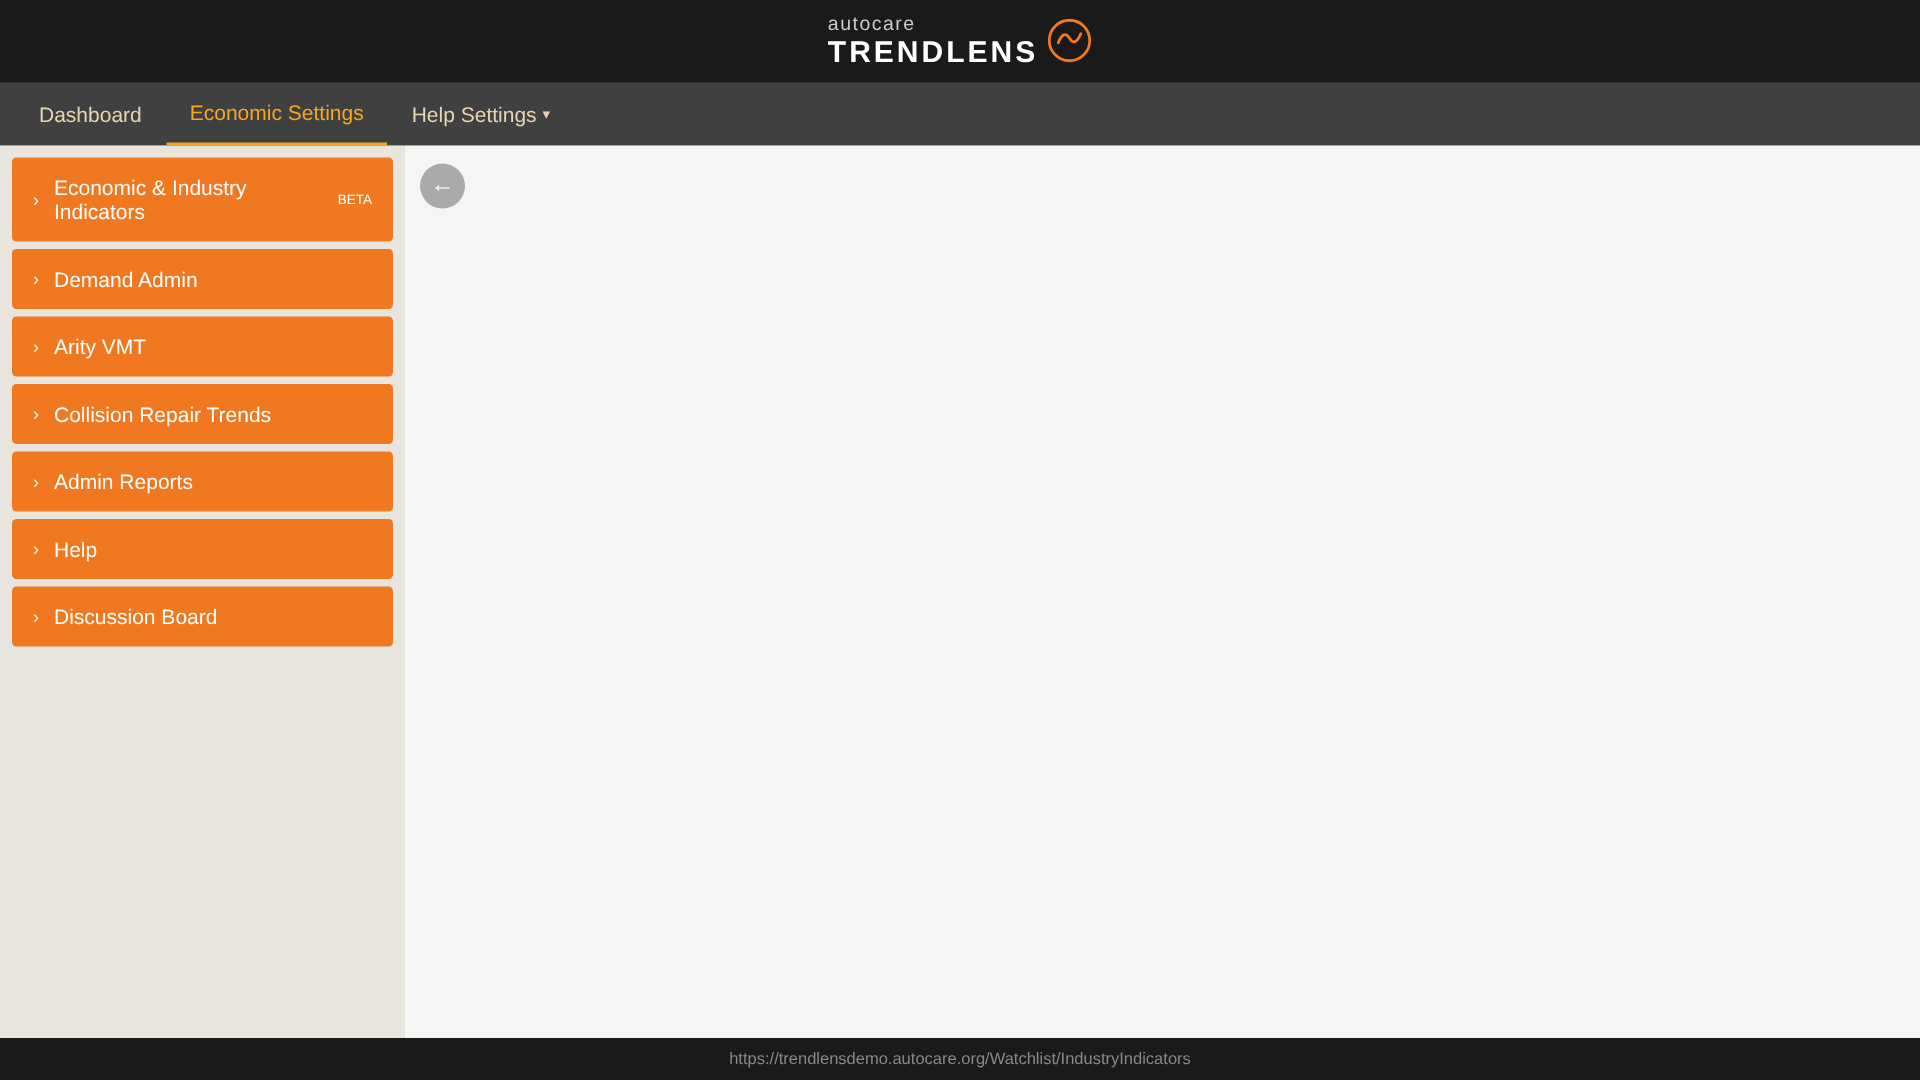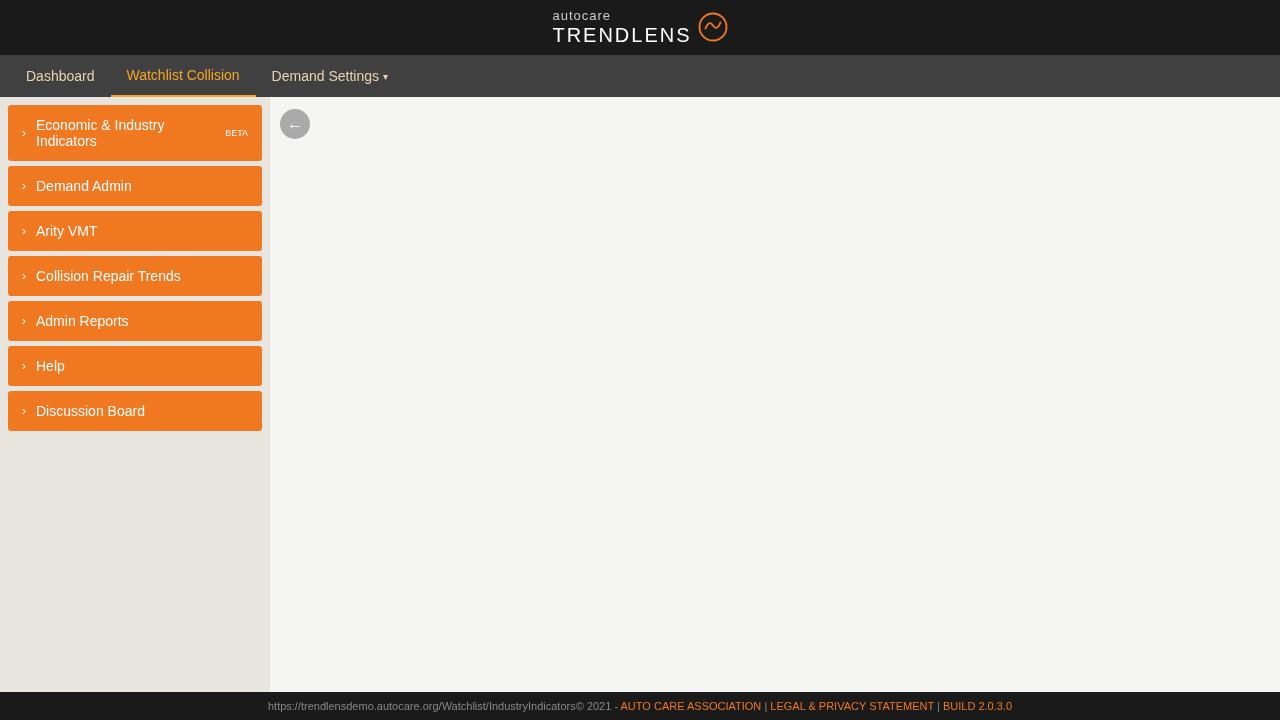--- a/index.html
+++ b/index.html
@@ -39,21 +39,21 @@
       display: block;
       font-size: 13px;
       font-weight: normal;
       letter-spacing: 1px;
       color: #ccc;
     }
 
     .logo-text .trendlens {
       display: block;
       font-size: 20px;
-      font-weight: 400;
+      font-weight: 700;
       color: white;
       letter-spacing: 2px;
     }
 
     .logo-icon {
       margin-left: 6px;
       width: 30px;
       height: 30px;
     }
 
@@ -195,24 +195,24 @@
       <path d="M10 22 Q15 10 20 18 Q25 26 30 14" fill="none" stroke="#f07820" stroke-width="2.5" stroke-linecap="round"></path>
     </svg>
   </div>
 </div>
 
 <div class="nav-bar">
   <a class="nav-item">
     <span>Dashboard</span>
   </a>
   <a class="nav-item active">
-    <span>Watchlist Collision</span>
+    <span>Economic Settings</span>
   </a>
   <a class="nav-item">
-    <span>Demand Settings</span>
+    <span>Help Settings</span>
     <span class="arrow">▾</span>
   </a>
 </div>
 
 <div class="main-content">
 
   <div class="sidebar">
 
     <div class="sidebar-item">
       <span class="chevron">›</span>
@@ -255,21 +255,13 @@
   <div class="content-panel">
     <div class="back-button">
       <span>←</span>
     </div>
   </div>
 
 </div>
 
 <div class="footer">
   <span class="footer-url">https://trendlensdemo.autocare.org/Watchlist/IndustryIndicators</span>
-  <span class="footer-info">
-    <span>© 2021 -</span>
-    <a>AUTO CARE ASSOCIATION</a>
-    <span> | </span>
-    <a>LEGAL &amp; PRIVACY STATEMENT</a>
-    <span> | </span>
-    <a>BUILD 2.0.3.0</a>
-  </span>
 </div>
 
 </body></html>

